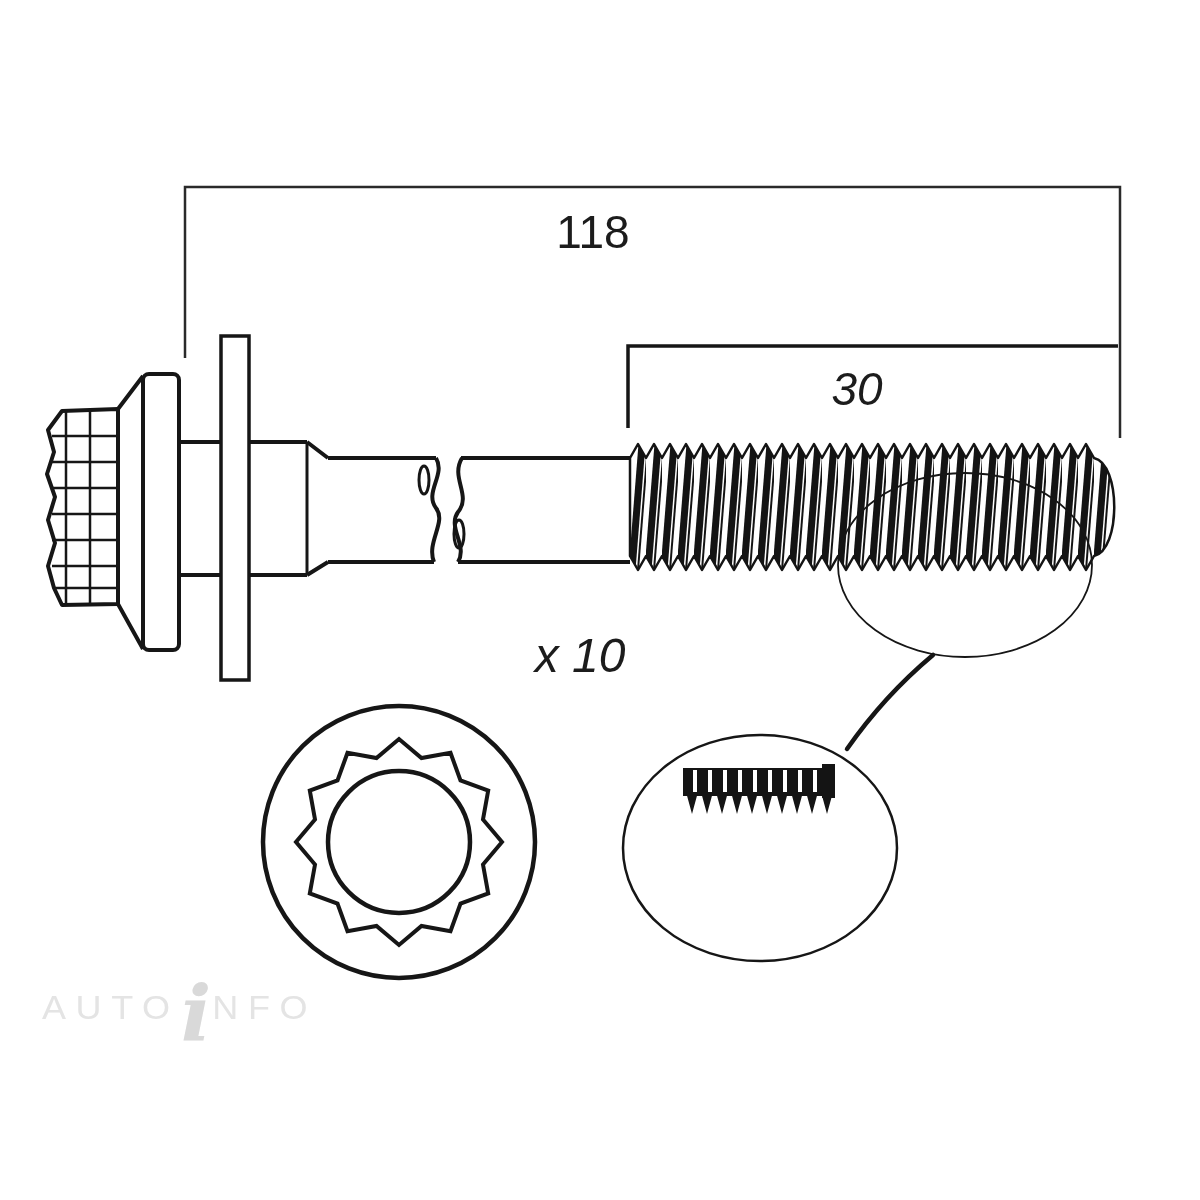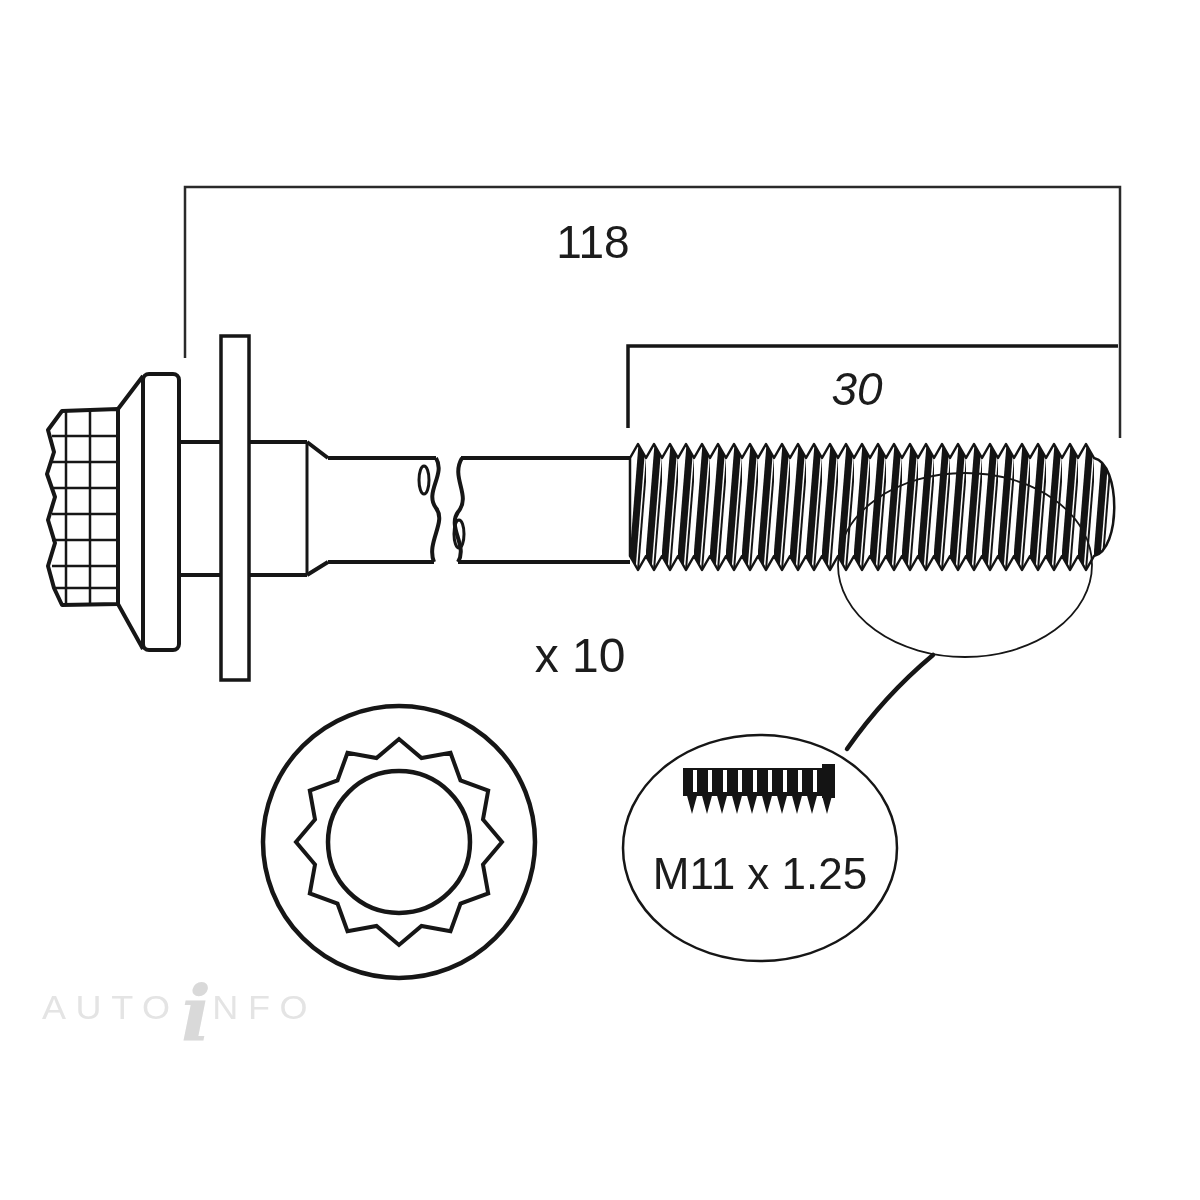--- a/index.html
+++ b/index.html
@@ -12,23 +12,23 @@
   }
   #art{position:absolute;left:0;top:0;}
   .dim-label{
     position:absolute;
     color:#1c1c1c;
     font-size:46px;
     line-height:1;
     text-align:center;
     white-space:nowrap;
   }
-  #label-118{left:518px;top:219px;width:150px;text-align:center;}
+  #label-118{left:518px;top:209px;width:150px;text-align:center;}
   #label-30{left:807px;top:366px;width:100px;font-style:italic;}
-  #label-qty{left:490px;top:632px;width:180px;font-size:48px;}
+  #label-qty{left:490px;top:632px;width:180px;font-size:48px;font-style:italic;}
   #label-spec{left:630px;top:852px;width:260px;font-size:44px;}
   #watermark{
     position:absolute;left:42px;top:988px;
     display:flex;align-items:center;
     color:#e4e4e4;
     font-size:34px;letter-spacing:9px;
     transform:scaleX(1.06);transform-origin:left center;
     user-select:none;
   }
   #watermark .wm-i{
@@ -125,21 +125,20 @@
       <circle cx="399" cy="842" r="71" stroke-width="4.5"></circle>
     </g>
   </svg>
 
   <div id="label-118" class="dim-label">118</div>
 
   <div id="label-30" class="dim-label">30</div>
 
   <div id="label-qty" class="dim-label">x 10</div>
 
-  <div id="label-spec" class="dim-label">M11 x 1.25</div>
 
   <div id="watermark">
     <span>AUTO</span>
       <span class="wm-i">i</span>
       <span>NFO</span>
   </div>
 
 </div>
 
 </body></html>

